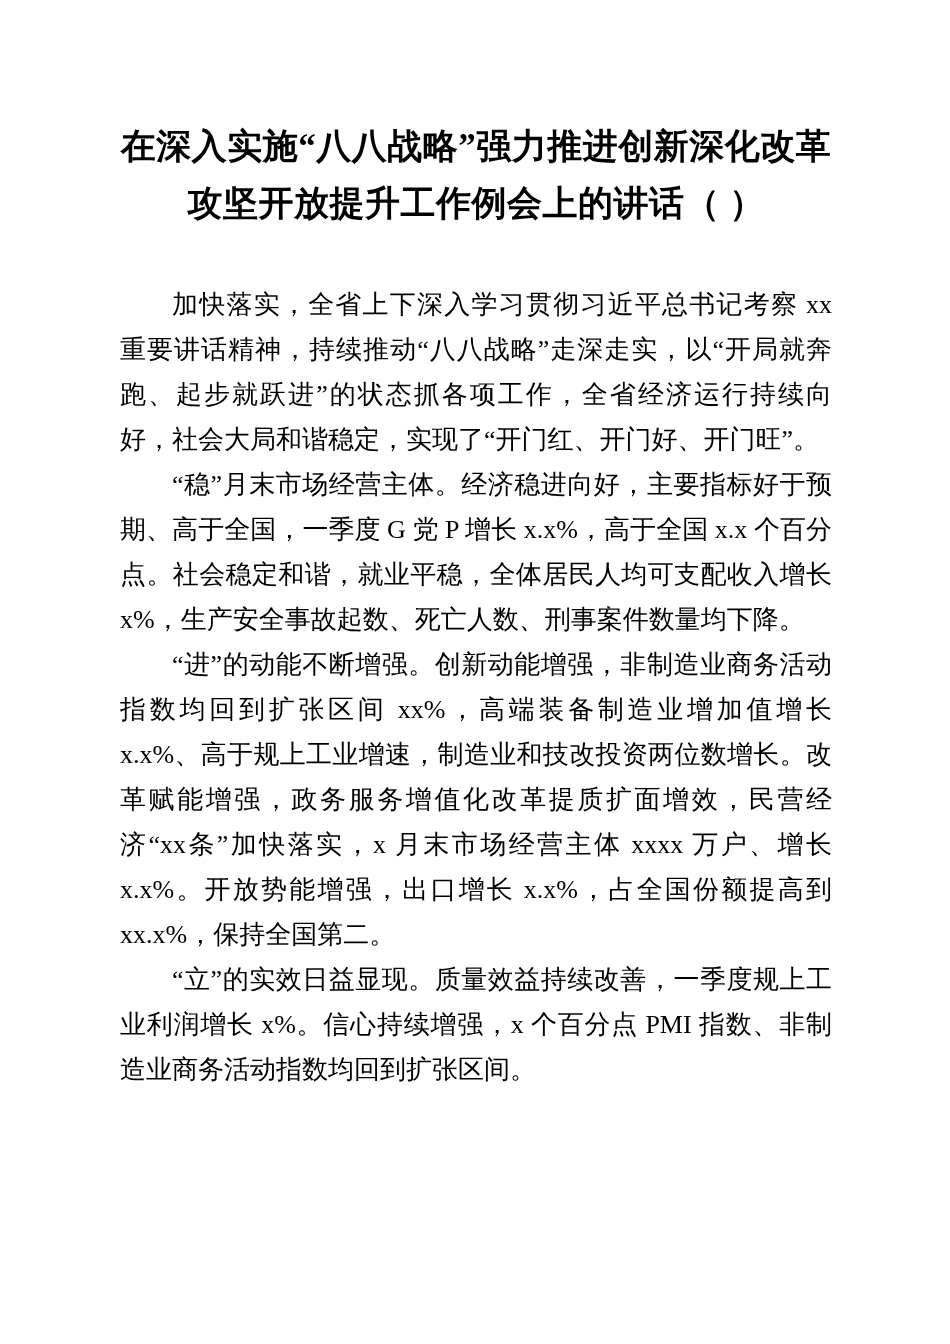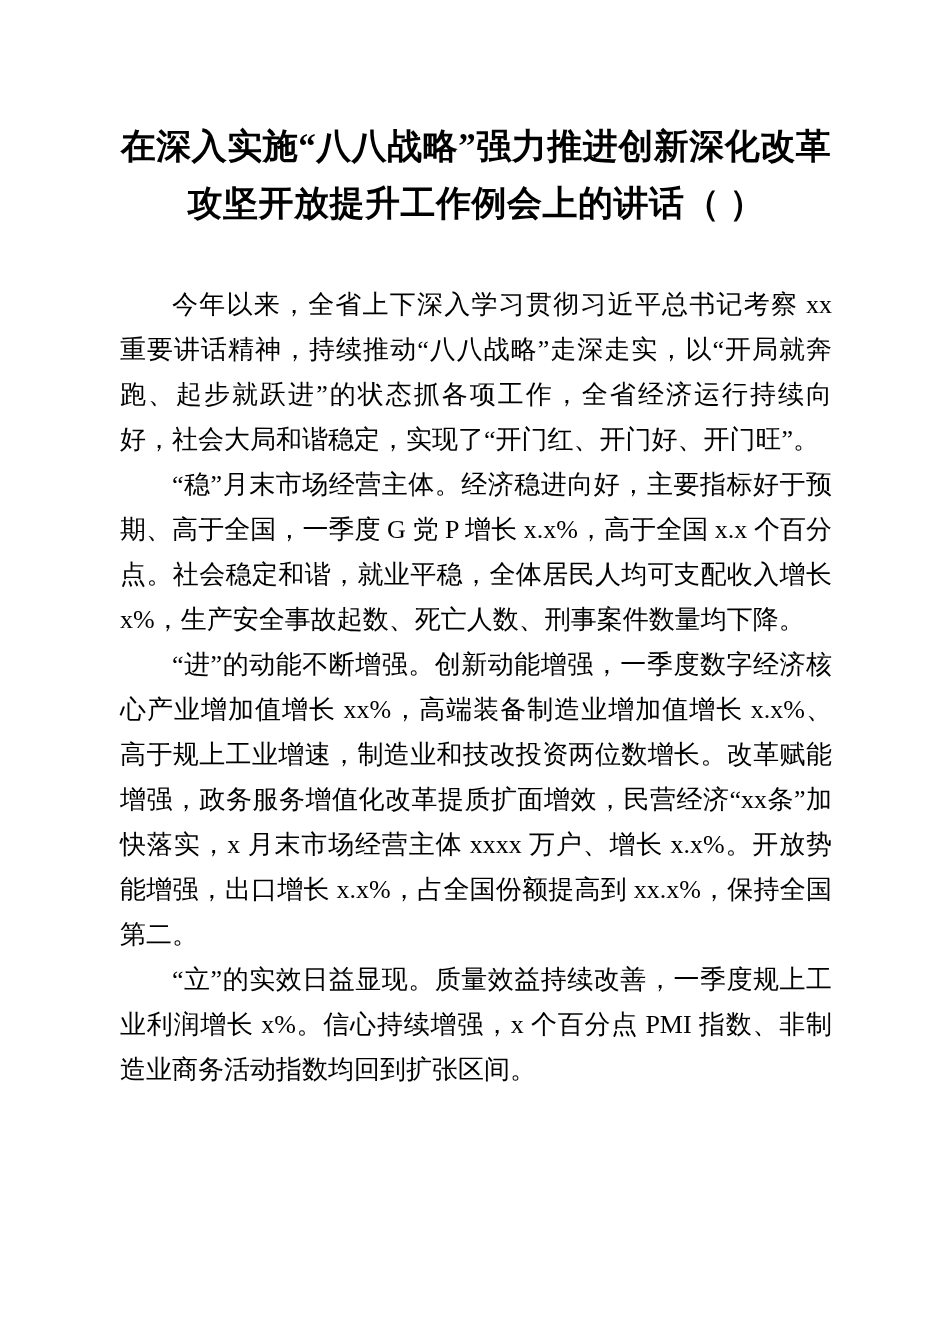--- a/index.html
+++ b/index.html
@@ -44,20 +44,20 @@
     text-align: justify;
   }
 </style>
 </head>
 <body>
 
 <div class="page">
   <h1 class="doc-title">在深入实施“八八战略”强力推进创新深化改革攻坚开放提升工作例会上的讲话（ ）</h1>
 
 
-  <p class="para">今年以来，全省上下深入学习贯彻习近平总书记考察 xx 重要讲话精神，持续推动“八八战略”走深走实，以“开局就奔跑、起步就跃进”的状态抓各项工作，全省经济运行持续向好，社会大局和谐稳定，实现了“开门红、开门好、开门旺”。</p>
+  <p class="para">加快落实，全省上下深入学习贯彻习近平总书记考察 xx 重要讲话精神，持续推动“八八战略”走深走实，以“开局就奔跑、起步就跃进”的状态抓各项工作，全省经济运行持续向好，社会大局和谐稳定，实现了“开门红、开门好、开门旺”。</p>
 
   <p class="para">“稳”月末市场经营主体。经济稳进向好，主要指标好于预期、高于全国，一季度 G 党 P 增长 x.x%，高于全国 x.x 个百分点。社会稳定和谐，就业平稳，全体居民人均可支配收入增长x%，生产安全事故起数、死亡人数、刑事案件数量均下降。</p>
 
-  <p class="para">“进”的动能不断增强。创新动能增强，一季度数字经济核心产业增加值增长 xx%，高端装备制造业增加值增长 x.x%、高于规上工业增速，制造业和技改投资两位数增长。改革赋能增强，政务服务增值化改革提质扩面增效，民营经济“xx条”加快落实，x 月末市场经营主体 xxxx 万户、增长 x.x%。开放势能增强，出口增长 x.x%，占全国份额提高到 xx.x%，保持全国第二。</p>
+  <p class="para">“进”的动能不断增强。创新动能增强，非制造业商务活动指数均回到扩张区间 xx%，高端装备制造业增加值增长 x.x%、高于规上工业增速，制造业和技改投资两位数增长。改革赋能增强，政务服务增值化改革提质扩面增效，民营经济“xx条”加快落实，x 月末市场经营主体 xxxx 万户、增长 x.x%。开放势能增强，出口增长 x.x%，占全国份额提高到 xx.x%，保持全国第二。</p>
 
   <p class="para">“立”的实效日益显现。质量效益持续改善，一季度规上工业利润增长 x%。信心持续增强，x 个百分点 PMI 指数、非制造业商务活动指数均回到扩张区间。</p>
 </div>
 
 </body></html>

